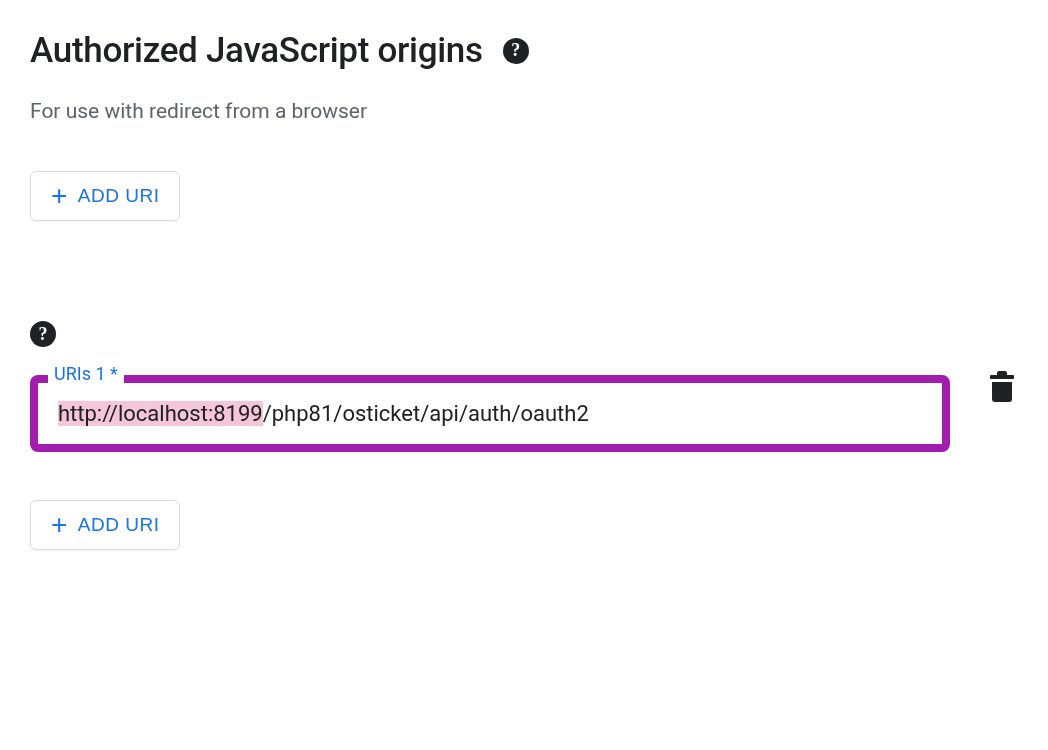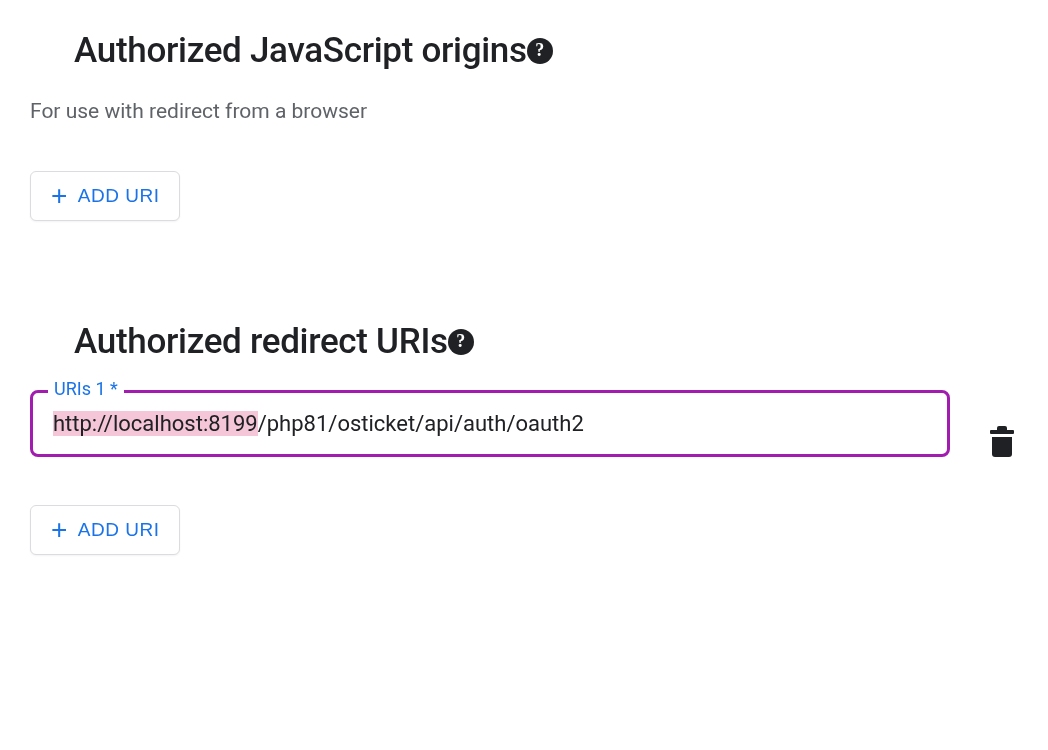--- a/index.html
+++ b/index.html
@@ -15,22 +15,22 @@
     }
     .section {
       margin-bottom: 100px;
     }
     .section:last-child {
       margin-bottom: 0;
     }
     .section-header {
       display: flex;
       align-items: center;
+      gap: 20px;
       margin-bottom: 28px;
-      margin-left: 44px;
     }
     .section-title {
       font-size: 35px;
       font-weight: 500;
       color: #202124;
       letter-spacing: -0.3px;
     }
     .help-icon {
       width: 26px;
       height: 26px;
@@ -65,40 +65,40 @@
       cursor: pointer;
       box-shadow: 0 1px 2px rgba(0,0,0,0.05);
     }
     .add-uri-button .plus {
       font-size: 28px;
       font-weight: 400;
       line-height: 1;
     }
     .uri-field-row {
       display: flex;
-      align-items: flex-end;
+      align-items: flex-start;
       gap: 40px;
       margin-bottom: 48px;
     }
     .uri-field-container {
       position: relative;
       flex: 0 0 920px;
     }
     .uri-field-label {
       position: absolute;
       top: -12px;
       left: 18px;
       background: #ffffff;
       padding: 0 6px;
       font-size: 18px;
       color: #1a73e8;
       z-index: 2;
     }
     .uri-input-wrapper {
-      border: 3px solid #a21caf;
+      border: 8px solid #a21caf;
       border-radius: 8px;
       padding: 18px 20px;
       display: flex;
       align-items: center;
     }
     .uri-input-content {
       font-size: 22px;
       color: #202124;
       white-space: nowrap;
     }
@@ -147,21 +147,20 @@
   </div>
   <p class="section-subtitle">For use with redirect from a browser</p>
   <button class="add-uri-button">
     <span class="plus">+</span>
     <span>ADD URI</span>
   </button>
 </div>
 
 <div class="section">
   <div class="section-header">
-    <h2 class="section-title">Authorized redirect URIs</h2>
     <span class="help-icon">?</span>
   </div>
 
   <div class="uri-field-row">
     <div class="uri-field-container">
       <span class="uri-field-label">URIs 1 *</span>
       <div class="uri-input-wrapper">
         <span class="uri-input-content"><span class="highlighted">http://localhost:8199</span><span>/php81/osticket/api/auth/oauth2</span></span>
       </div>
     </div>

